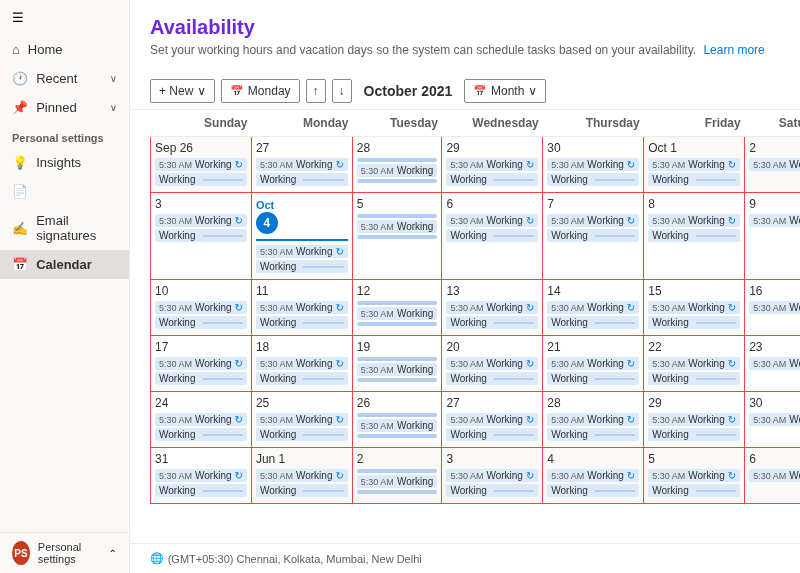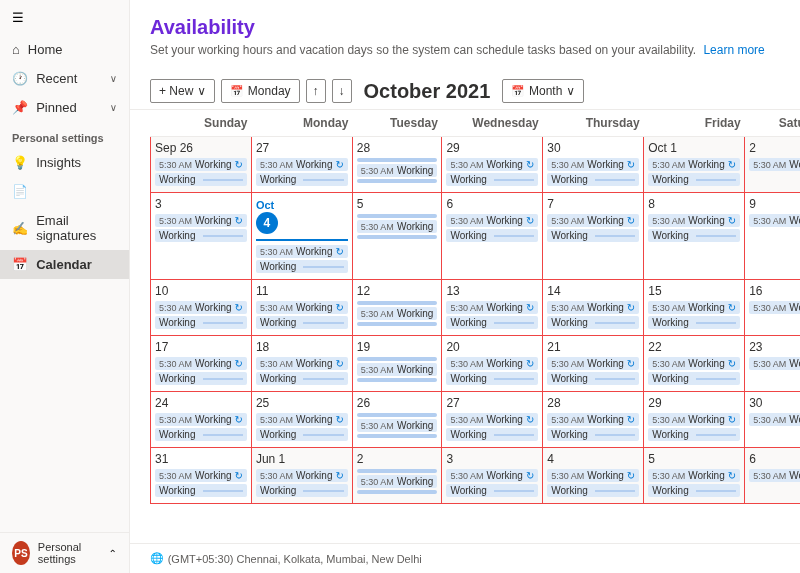--- a/index.html
+++ b/index.html
@@ -100,21 +100,21 @@
     .toolbar-btn-icon {
       border: 1px solid #8a8886;
       border-radius: 2px;
       background: white;
       cursor: pointer;
       padding: 4px 6px;
       font-size: 12px;
       color: #323130;
     }
     .month-label {
-      font-size: 20px;
+      font-size: 14px;
       font-weight: 600;
       color: #323130;
       padding: 0 6px;
     }
 
     
     .calendar-container {
       flex: 1;
       overflow: auto;
       padding: 0 20px 0;

